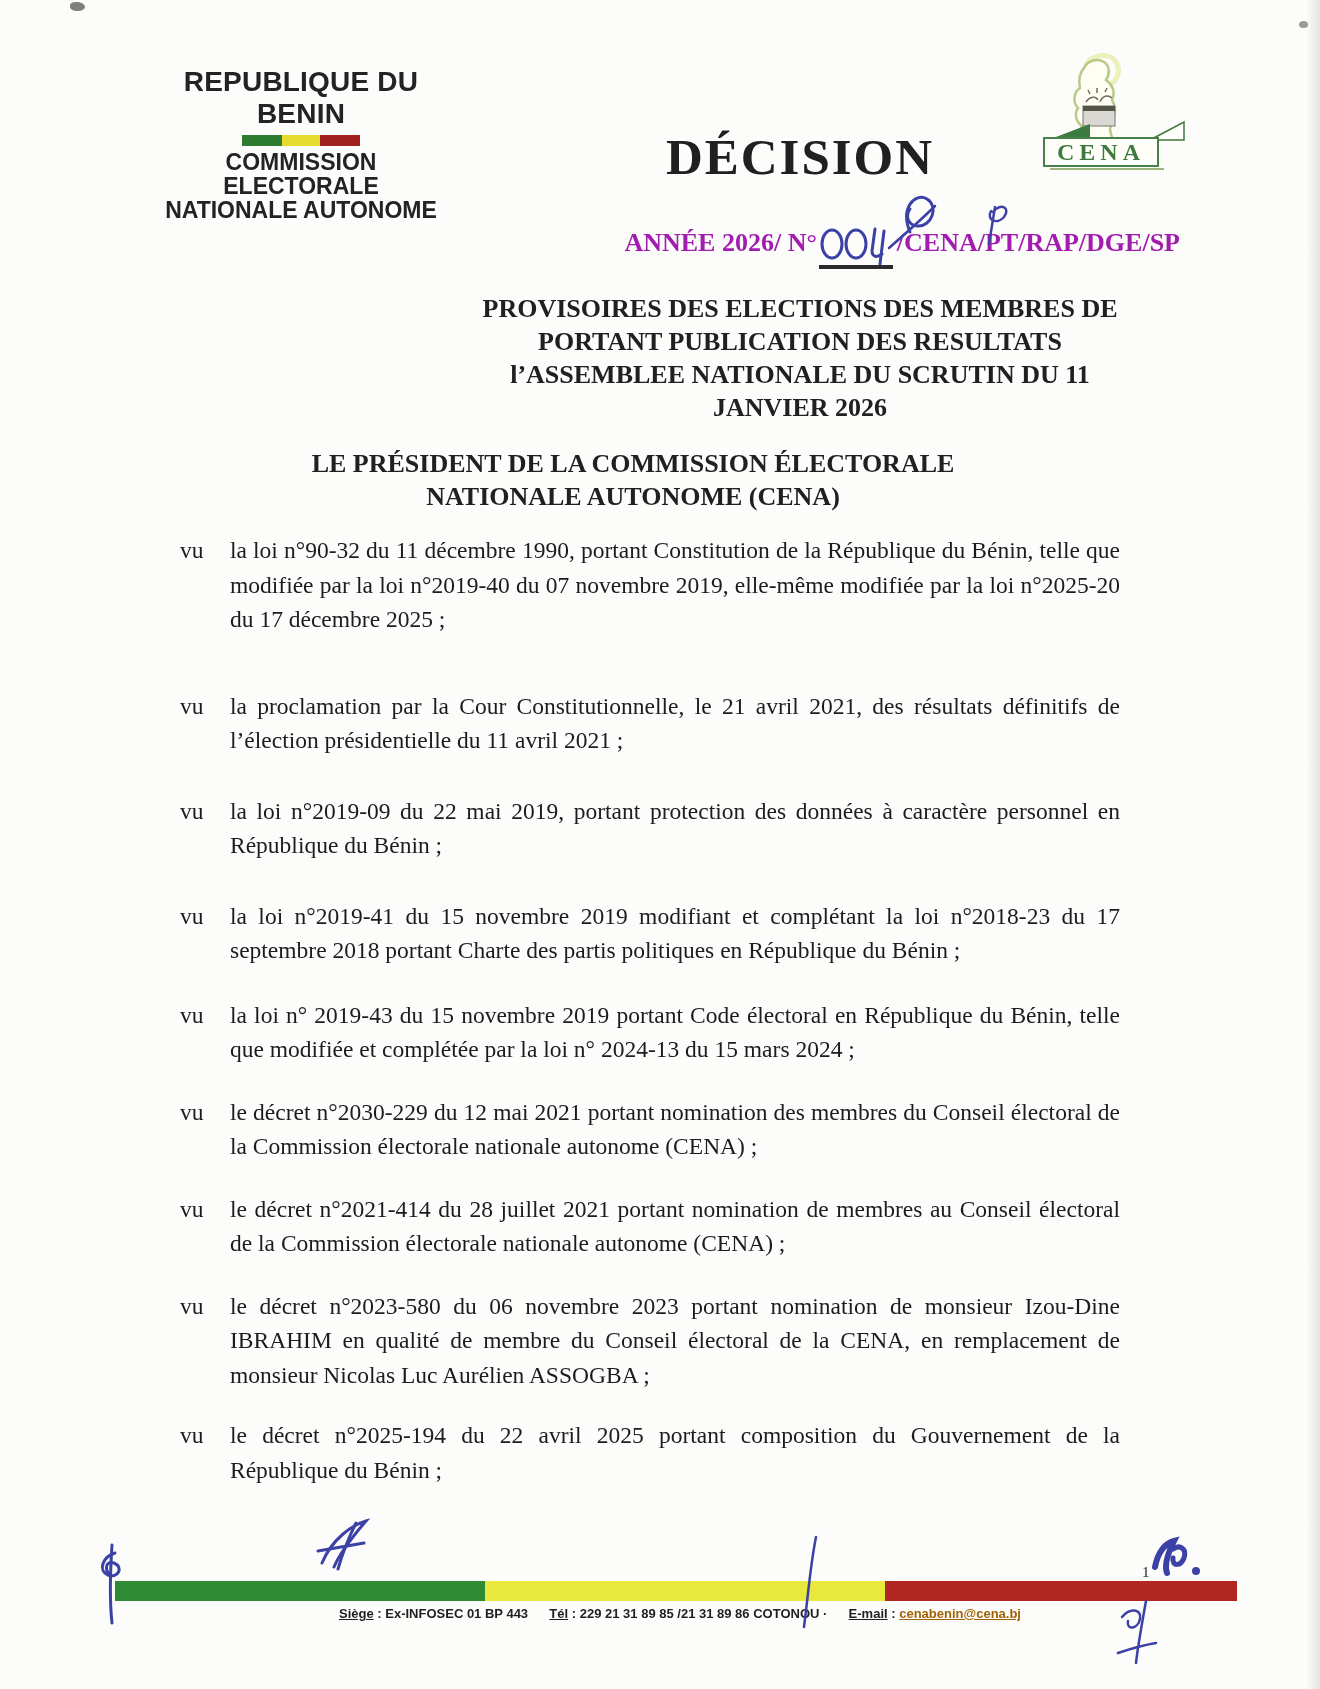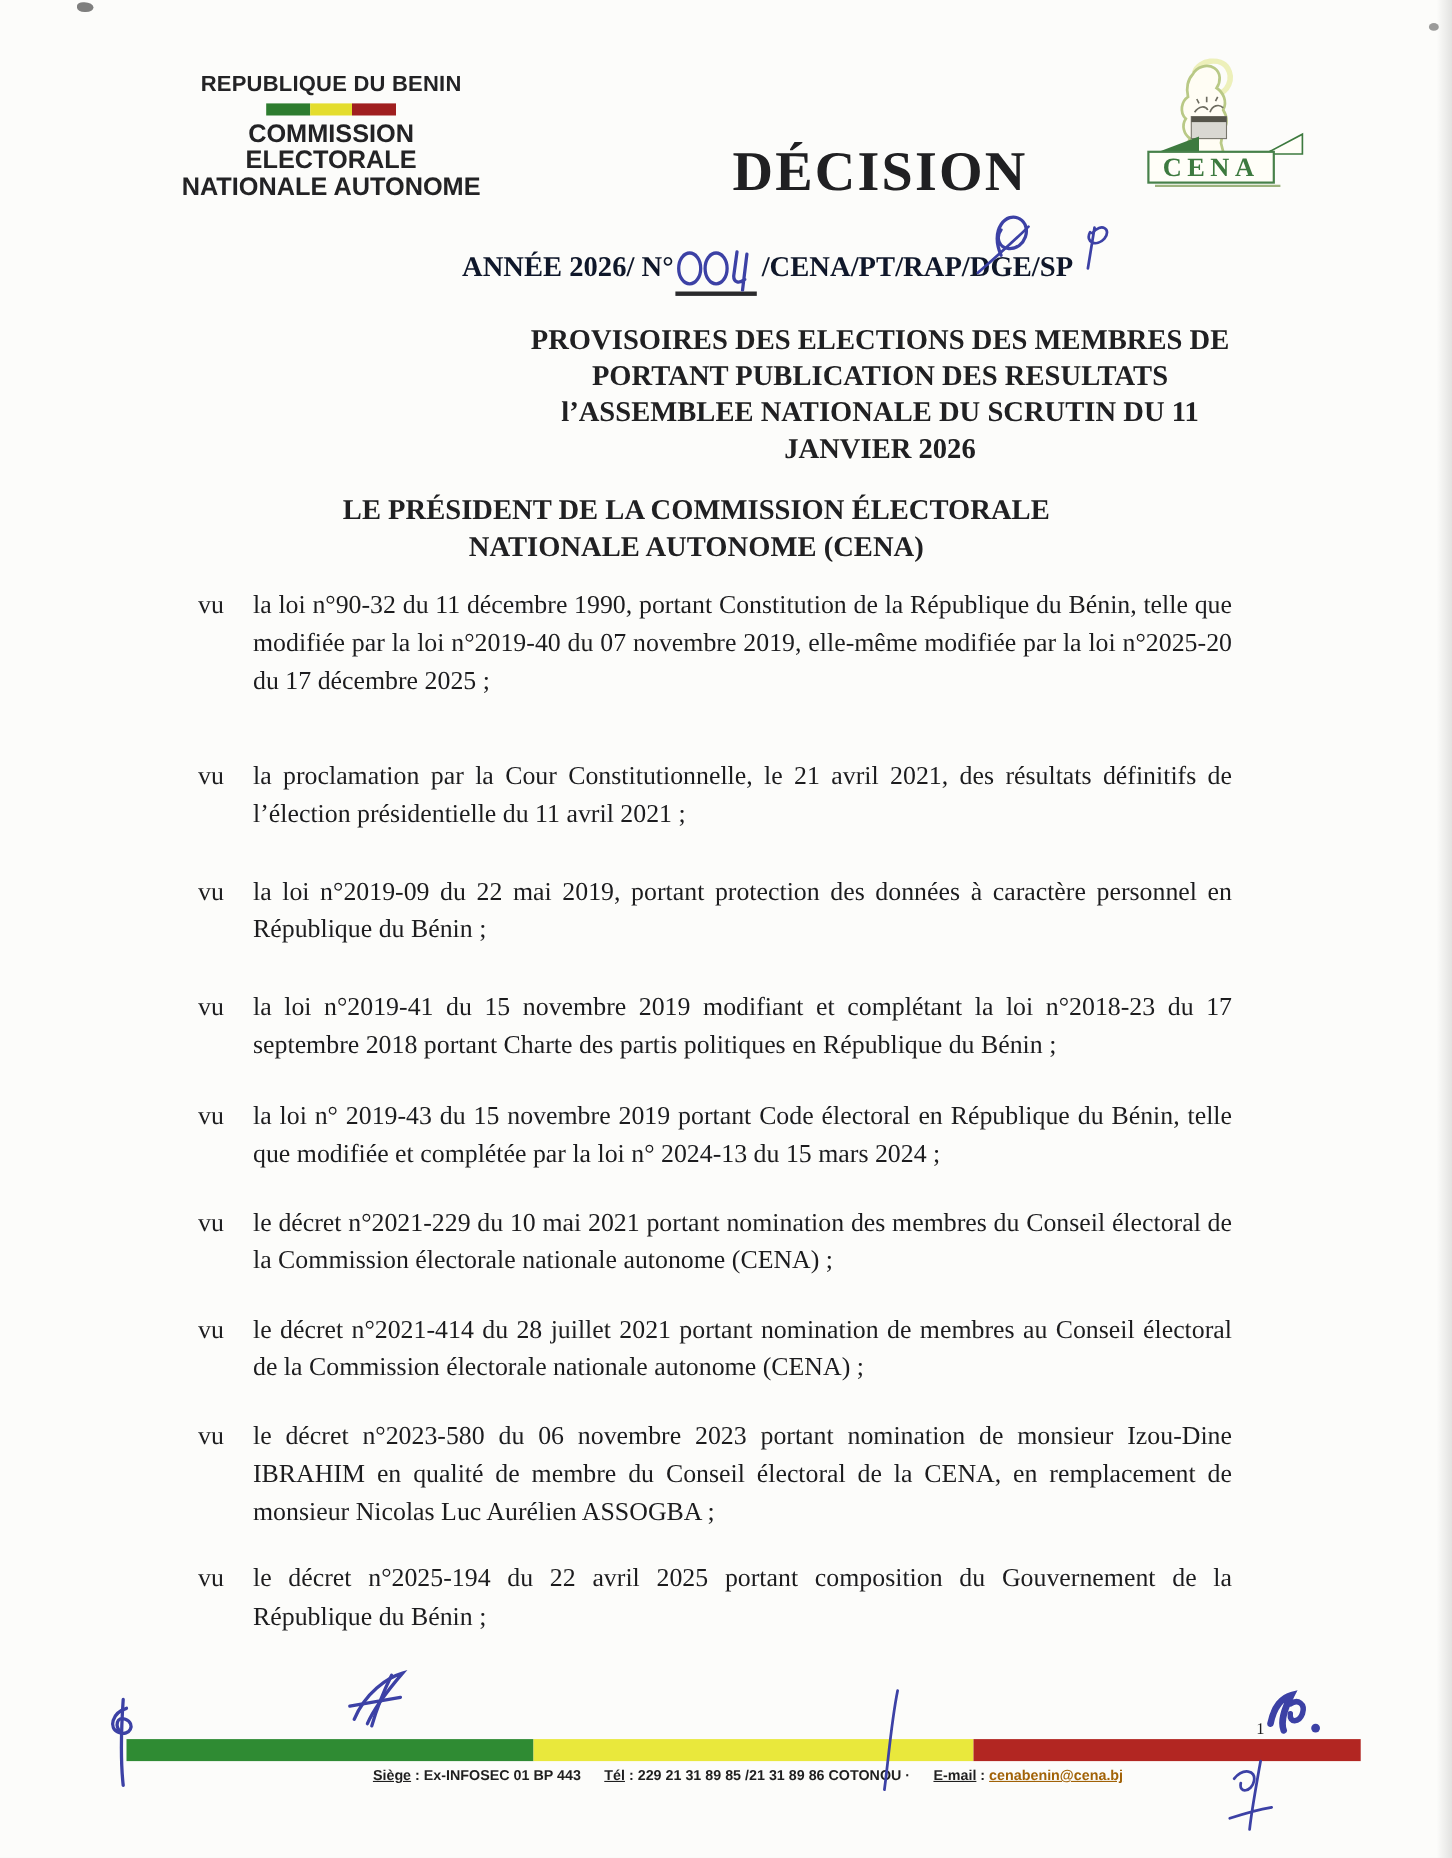--- a/index.html
+++ b/index.html
@@ -9,33 +9,33 @@
     font-family:"Liberation Serif", serif; color:#1c1c1e;
   }
   
   .edge-right{position:absolute; right:0; top:0; width:14px; height:100%;
     background:linear-gradient(to right, rgba(0,0,0,0), rgba(0,0,0,0.10));}
   .smudge-a{position:absolute; left:70px; top:2px; width:15px; height:9px; background:#3c3c3c; opacity:.65; border-radius:40% 60% 50% 50%;}
   .smudge-b{position:absolute; left:1299px; top:21px; width:9px; height:7px; background:#4a4a4a; opacity:.55; border-radius:50%;}
   
   .header-left{position:absolute; left:150px; top:66px; width:302px; text-align:center;
     font-family:"Liberation Sans", sans-serif; font-weight:bold; color:#232325;}
-  .republic{font-size:20px; letter-spacing:.2px;}
+  .republic{font-size:28px; letter-spacing:.2px;}
   .mini-flag{display:flex; width:118px; height:11px; margin:5px auto 4px auto;}
   .mini-flag .seg{height:100%;}
   .mini-flag .g{width:40px; background:#2d7c2f;}
   .mini-flag .y{width:38px; background:#e4dd2e;}
   .mini-flag .r{width:40px; background:#a01f1f;}
   .commission{font-size:23px; line-height:24px;}
   .logo{position:absolute; left:998px; top:52px; width:196px; height:128px;}
   
   .doc-title{position:absolute; left:420px; top:128px; width:760px; text-align:center;
     font-size:51px; font-weight:bold; letter-spacing:2px; color:#202022;}
-  .reference{position:absolute; left:420px; top:221px; width:760px; text-align:left;
-    font-size:26px; font-weight:bold; white-space:nowrap; color:#0f172a;}
+  .reference{position:absolute; left:420px; top:221px; width:760px; text-align:right;
+    font-size:26px; font-weight:bold; white-space:nowrap; color:#a21caf;}
   .hand-number{display:inline-block; width:74px; height:44px; vertical-align:-14px;
     border-bottom:4px solid #2a2a2c; margin:0 4px 0 2px;}
   .subject{position:absolute; left:420px; top:292px; width:760px; text-align:center;
     font-size:26px; font-weight:bold; line-height:33px; color:#202022;}
   .issuer{position:absolute; left:150px; top:447px; width:966px; text-align:center;
     font-size:26px; font-weight:bold; line-height:33px; color:#202022;}
   
   .vu-list{position:absolute; left:180px; top:533px; width:942px;}
   .vu-row{display:flex; font-size:23.5px; line-height:34.5px;}
   .vu-label{width:50px; font-weight:normal; flex:none;}
@@ -146,21 +146,21 @@
     <div class="vu-row">
       <span class="vu-label">vu</span>
       <span class="vu-text">la loi n°2019-41 du 15 novembre 2019 modifiant et complétant la loi n°2018-23 du 17 septembre 2018 portant Charte des partis politiques en République du Bénin ;</span>
     </div>
     <div class="vu-row">
       <span class="vu-label">vu</span>
       <span class="vu-text">la loi n° 2019-43 du 15 novembre 2019 portant Code électoral en République du Bénin, telle que modifiée et complétée par la loi n° 2024-13 du 15 mars 2024 ;</span>
     </div>
     <div class="vu-row">
       <span class="vu-label">vu</span>
-      <span class="vu-text">le décret n°2021-229 du 10 mai 2021 portant nomination des membres du Conseil électoral de la Commission électorale nationale autonome (CENA) ;</span>
+      <span class="vu-text">le décret n°2030-229 du 12 mai 2021 portant nomination des membres du Conseil électoral de la Commission électorale nationale autonome (CENA) ;</span>
     </div>
     <div class="vu-row">
       <span class="vu-label">vu</span>
       <span class="vu-text">le décret n°2021-414 du 28 juillet 2021 portant nomination de membres au Conseil électoral de la Commission électorale nationale autonome (CENA) ;</span>
     </div>
     <div class="vu-row">
       <span class="vu-label">vu</span>
       <span class="vu-text">le décret n°2023-580 du 06 novembre 2023 portant nomination de monsieur Izou-Dine IBRAHIM en qualité de membre du Conseil électoral de la CENA, en remplacement de monsieur Nicolas Luc Aurélien ASSOGBA ;</span>
     </div>
     <div class="vu-row">

